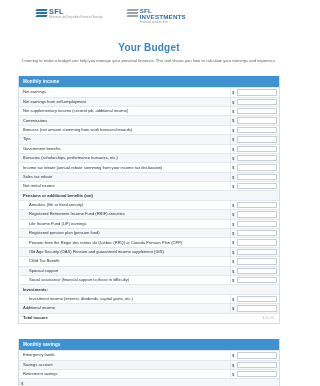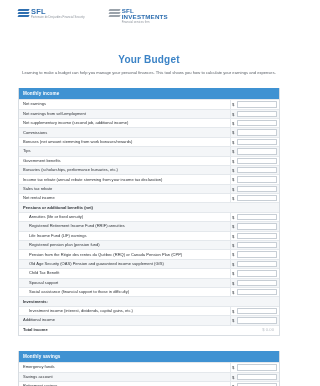--- a/index.html
+++ b/index.html
@@ -18,21 +18,21 @@
     width: 298px;
     height: 386px;
     position: relative;
     box-sizing: border-box;
   }
 
   
   .logo-bar {
     display: flex;
     align-items: flex-start;
-    padding: 8px 0 0 18px;
+    padding: 8px 0 0 36px;
     gap: 24px;
     height: 26px;
   }
   .logo {
     display: flex;
     align-items: flex-start;
     gap: 2px;
   }
   .logo-mark {
     width: 11px;
@@ -73,21 +73,21 @@
     margin-top: 0.6px;
     letter-spacing: 0.05px;
   }
 
   
   .title {
     text-align: center;
     color: #3b83c6;
     font-size: 10px;
     font-weight: bold;
-    margin: 20px 0 0 0;
+    margin: 8px 0 0 0;
     letter-spacing: 0.2px;
   }
   .subtitle {
     text-align: center;
     color: #5a6068;
     font-size: 4.1px;
     margin: 5px 10px 0 10px;
     line-height: 6px;
   }
 

